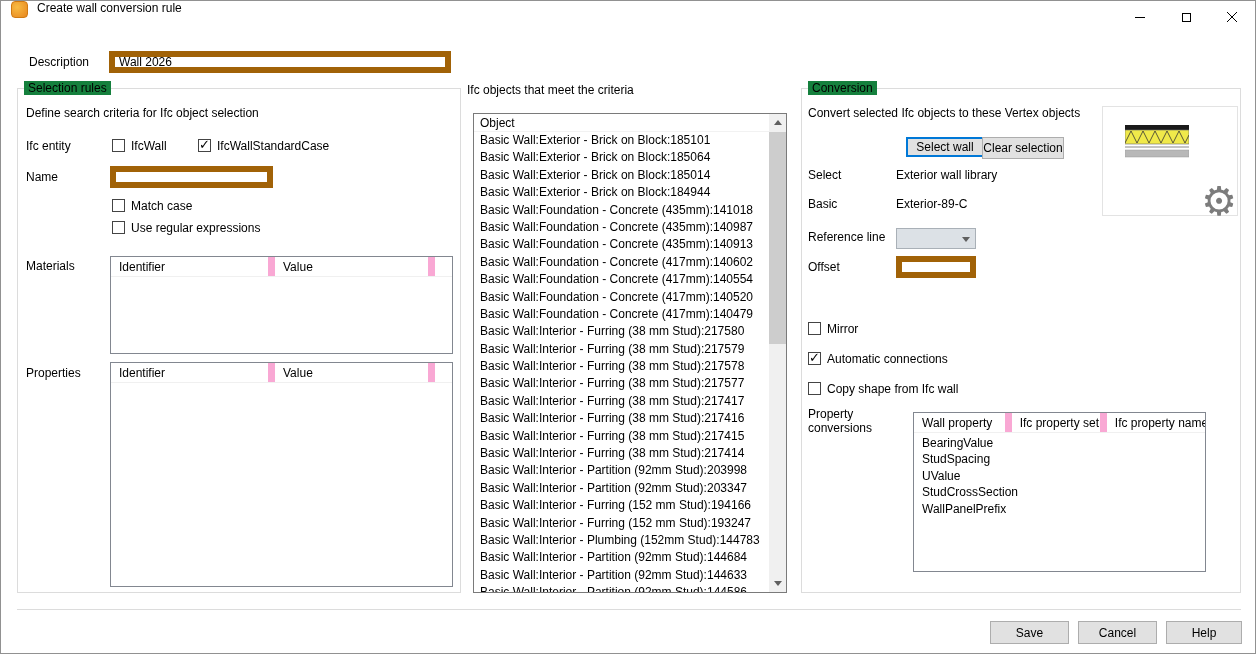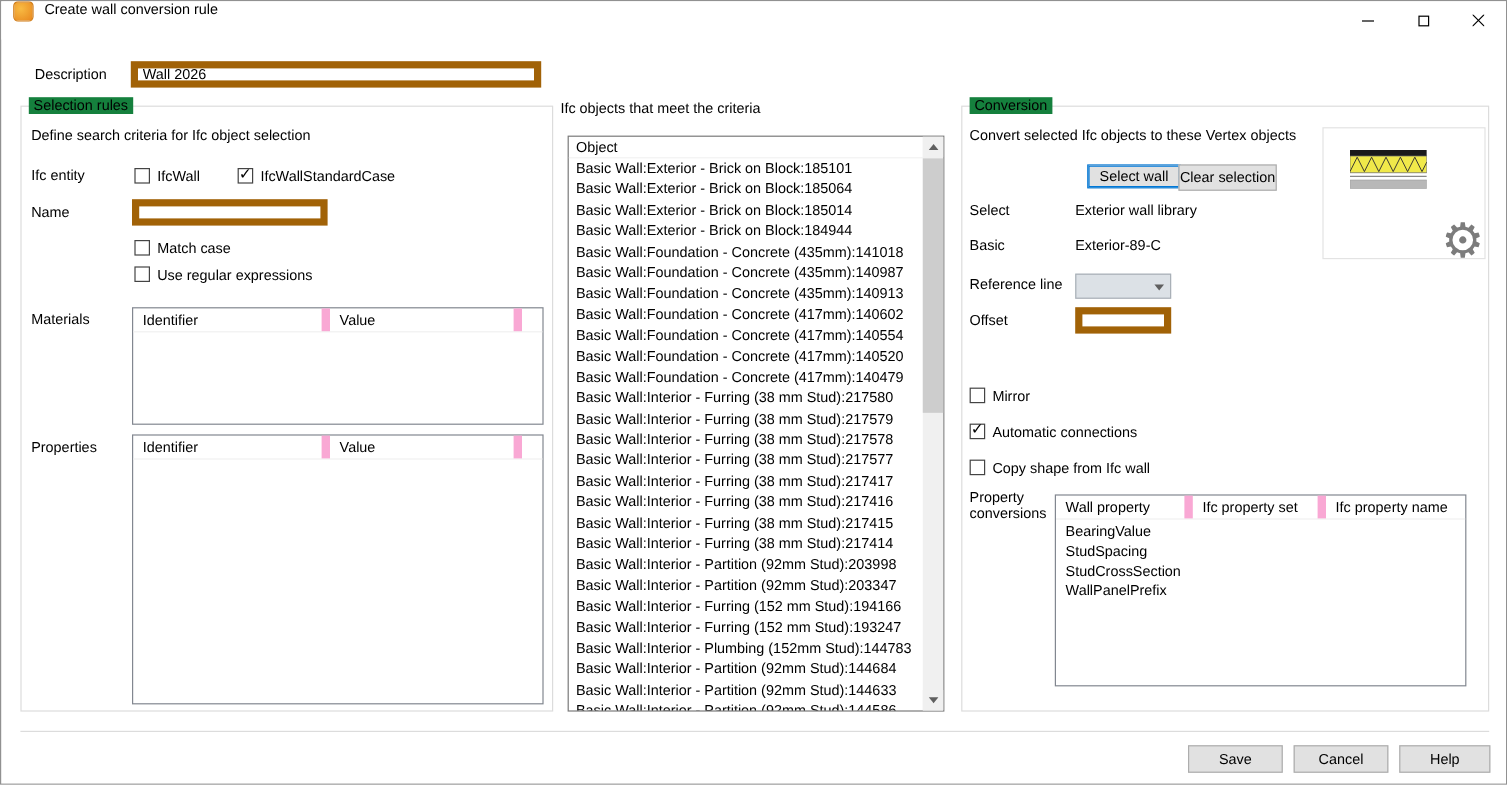--- a/index.html
+++ b/index.html
@@ -18,21 +18,21 @@
   .ic-max{width:9px;height:9px;border:1px solid #000}
 
   
   .lbl{position:absolute;white-space:nowrap;line-height:14px}
   .wrap{white-space:normal}
   .txt{position:absolute;border:6px solid #a16207;padding:0 4px;font:12px "Liberation Sans",sans-serif;outline:none;background:#fff}
   .group{position:absolute;border:1px solid #dcdcdc}
   .gtitle{position:absolute;top:-8px;left:6px;background:#15803d;padding:0 4px;line-height:14px;white-space:nowrap}
 
   
-  .cb{position:absolute;display:flex;align-items:center;height:15px;cursor:default}
+  .cb{position:absolute;display:flex;height:15px;cursor:default}
   .cb .box{width:13px;height:13px;border:1px solid #444;background:#fff;margin-right:6px;position:relative;flex:none}
   .cb.checked .box::before{content:"✓";position:absolute;left:0;top:-2px;font-size:13px;line-height:13px;
     color:#000;font-weight:700;font-family:"DejaVu Sans",sans-serif}
   .cbl{white-space:nowrap}
 
   
   .lv{position:absolute;background:#fff;border:1px solid #828790}
   .lv-h{display:flex;height:20px;border-bottom:1px solid #f0f0f0}
   .lv-hc{padding:3px 0 0 8px;border-right:7px solid #f9a8d4;white-space:nowrap;overflow:hidden}
   .lv-rows{position:absolute;left:0;right:0;top:22px;bottom:0;overflow:hidden}
@@ -207,30 +207,31 @@
     <label class="cb checked" style="left:6px;top:263px">
       <span class="box"></span>
       <span class="cbl">Automatic connections</span>
     </label>
     <label class="cb" style="left:6px;top:293px">
       <span class="box"></span>
       <span class="cbl">Copy shape from Ifc wall</span>
     </label>
 
     <div class="lbl wrap" style="left:6px;top:318px;width:84px">Property conversions</div>
-    <div class="lv" style="left:77px;top:323px;width:343px;height:160px">
+    <div class="lv" style="left:111px;top:323px;width:293px;height:160px">
       <div class="lv-h">
         <div class="lv-hc" style="width:114px">Wall property</div>
         <div class="lv-hc" style="width:111px">Ifc property set</div>
         <div class="lv-hc" style="width:116px;border-right:none">Ifc property name</div>
       </div>
       <div class="lv-rows">
 
       <div class="lv-row">BearingValue</div>
           <div class="lv-row">StudSpacing</div>
+          <div class="lv-row">UValue</div>
           <div class="lv-row">StudCrossSection</div>
           <div class="lv-row">WallPanelPrefix</div>
         </div>
     </div>
 
     <div class="preview" style="left:300px;top:17px;width:136px;height:110px">
       <svg class="wallsvg" width="64" height="46" viewBox="0 0 64 46">
         <rect x="0" y="2" width="64" height="5" fill="#1a1a1a"></rect>
         <rect x="0" y="7" width="64" height="14" fill="#f0e94a" stroke="#666" stroke-width="0.6"></rect>
         <polyline points="0,20 6,8 12,20 18,8 24,20 30,8 36,20 42,8 48,20 54,8 60,20 64,12" fill="none" stroke="#333" stroke-width="0.8"></polyline>

